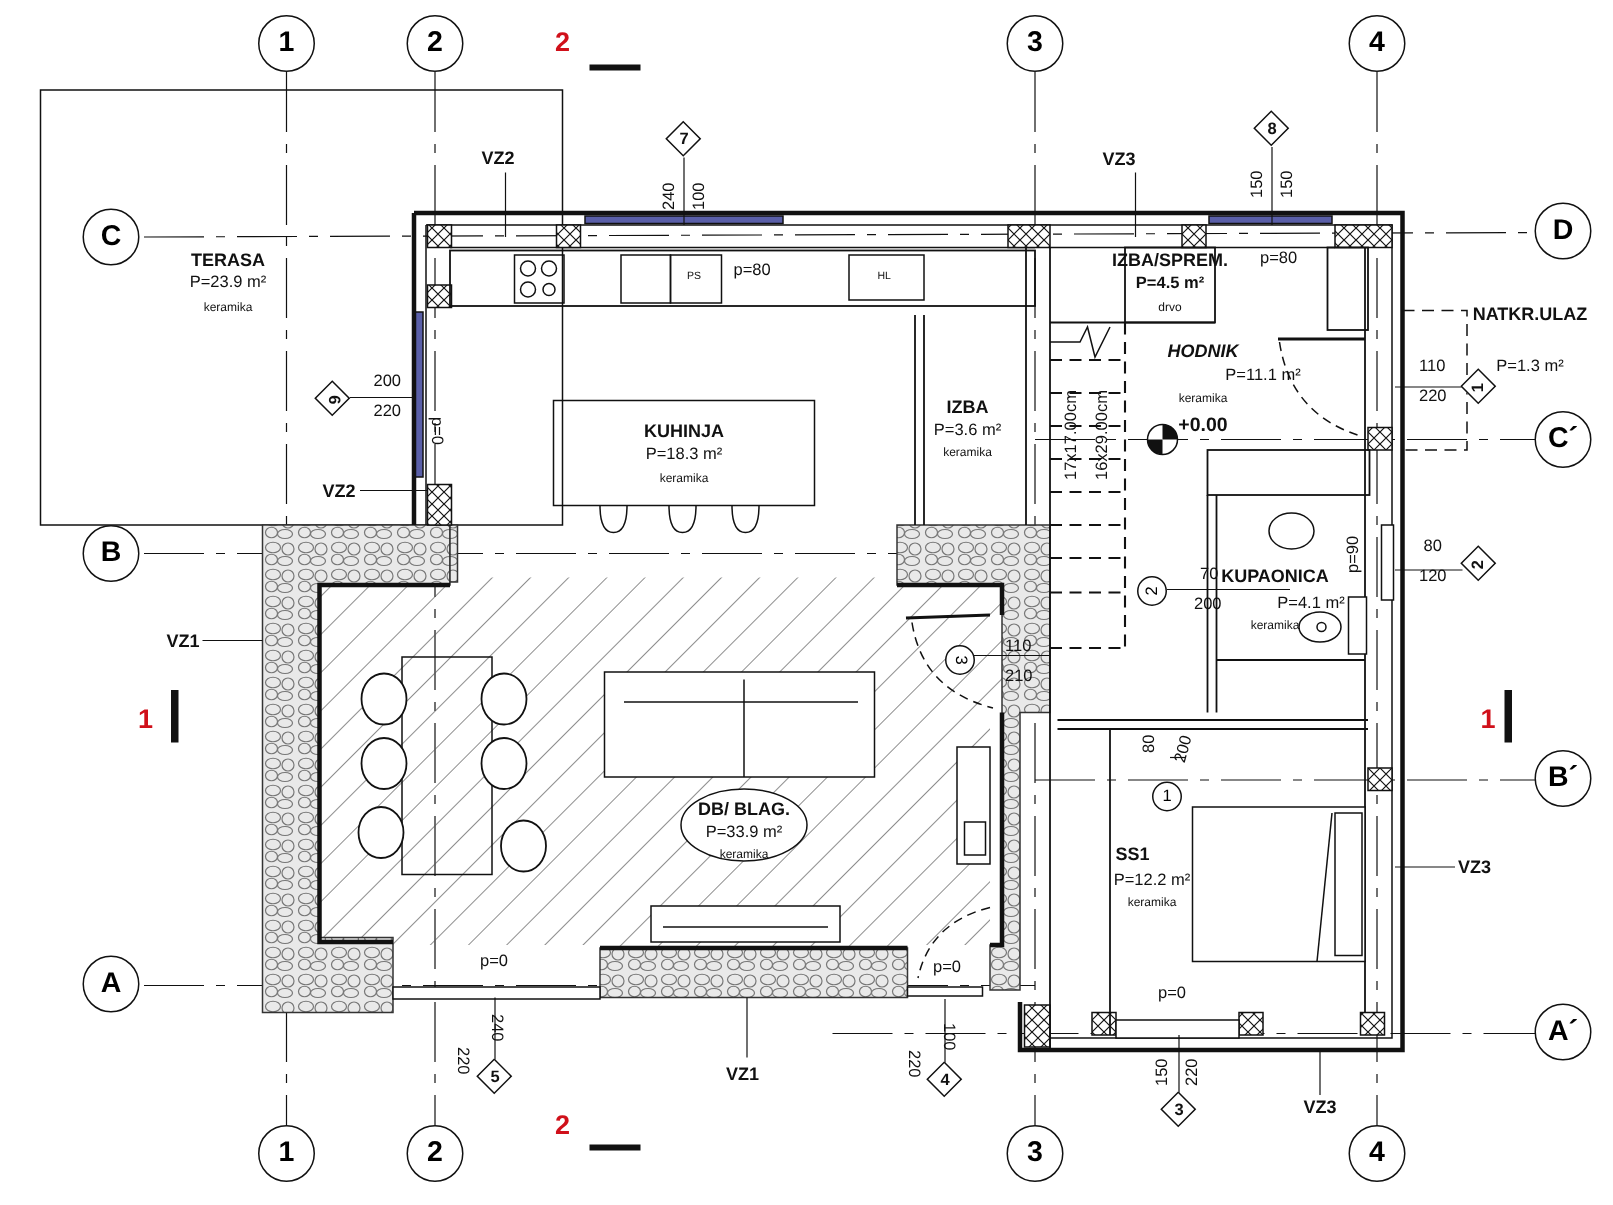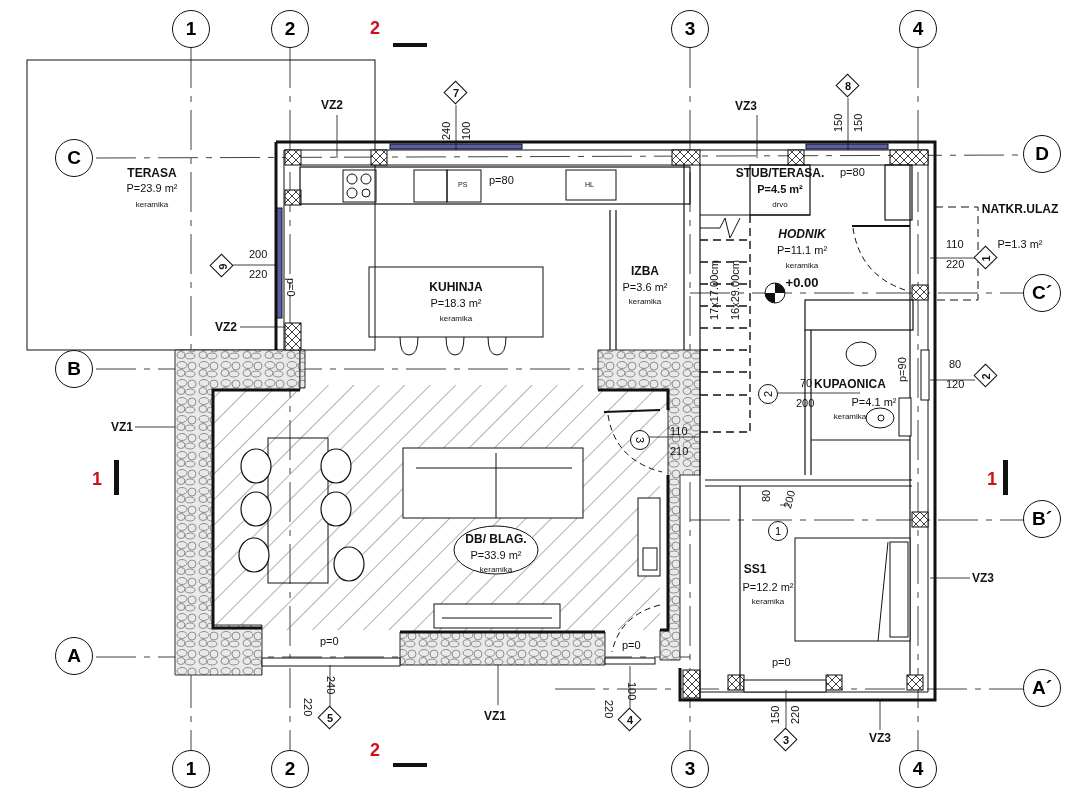--- a/index.html
+++ b/index.html
@@ -261,27 +261,27 @@
   <div class="lbl room-name" style="left:456px;top:281px;">KUHINJA</div>
   <div class="lbl room-area" style="left:456px;top:298px;text-align:right;">P=18.3 m²</div>
   <div class="lbl room-floor" style="left:456px;top:315px;">keramika</div>
 </div>
 <div>
   <div class="lbl room-name" style="left:645px;top:265px;">IZBA</div>
   <div class="lbl room-area" style="left:645px;top:282px;">P=3.6 m²</div>
   <div class="lbl room-floor" style="left:645px;top:298px;">keramika</div>
 </div>
 <div>
-  <div class="lbl room-name" style="left:780px;top:167px;">STUB/TERASA.</div>
+  <div class="lbl room-name" style="left:780px;top:167px;">IZBA/SPREM.</div>
   <div class="lbl room-area" style="left:780px;top:184px;font-weight:bold;">P=4.5 m²</div>
   <div class="lbl room-floor" style="left:780px;top:201px;">drvo</div>
 </div>
 <div>
   <div class="lbl room-name" style="left:802px;top:228px;font-style:italic;">HODNIK</div>
-  <div class="lbl room-area" style="left:802px;top:245px;">P=11.1 m²</div>
+  <div class="lbl room-area" style="left:842px;top:245px;">P=11.1 m²</div>
   <div class="lbl room-floor" style="left:802px;top:262px;">keramika</div>
   <div class="lbl room-name" style="left:802px;top:276px;font-size:13px;">+0.00</div>
 </div>
 <div>
   <div class="lbl room-name" style="left:1020px;top:203px;">NATKR.ULAZ</div>
   <div class="lbl room-area" style="left:1020px;top:221px;margin-top:18px;">P=1.3 m²</div>
 </div>
 <div>
   <div class="lbl room-name" style="left:850px;top:378px;">KUPAONICA</div>
   <div class="lbl room-area" style="left:850px;top:397px;margin-left:24px;">P=4.1 m²</div>

